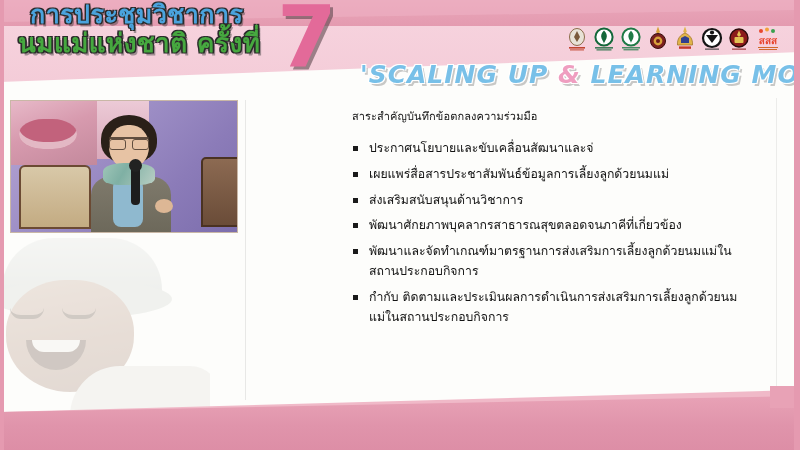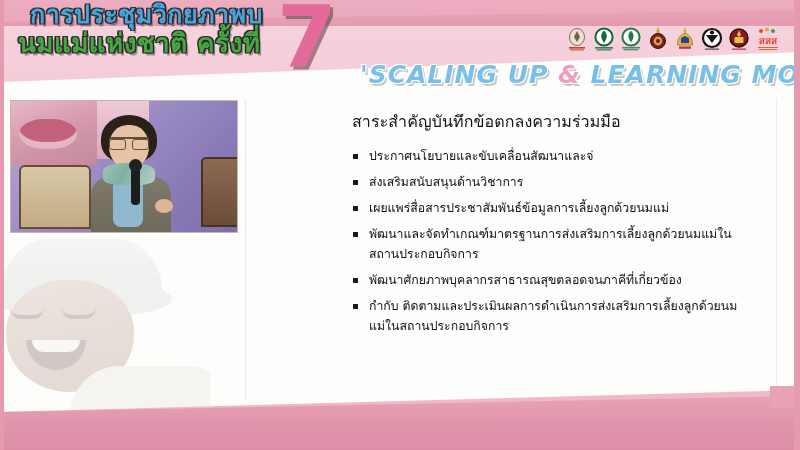--- a/index.html
+++ b/index.html
@@ -237,21 +237,21 @@
     position:absolute; right:6px; bottom:42px; width:24px; height:22px;
     background:#e8a2b6;
   }
 
   
   .text-col {
     position:absolute; left:352px; top:108px; width:400px; z-index:25;
     color:#1c1c1c;
   }
   .lead {
-    font-size:16px; line-height:1.70; letter-spacing:.1px;
+    font-size:11px; line-height:1.70; letter-spacing:.1px;
     color:#141414;
   }
   .bullets { margin-top:12px; list-style:none; }
   .bullets li {
     position:relative; padding-left:17px; margin-bottom:6px;
     font-size:12.3px; line-height:1.62; color:#141414;
   }
   .bullets li:before {
     content:""; position:absolute; left:1px; top:7px;
     width:5px; height:5px; background:#1a1a1a;
@@ -263,21 +263,21 @@
 <div class="slide">
 
   <div class="banner">
     <div class="banner-bg"></div>
     <div class="band-dark"></div>
     <div class="band-pale"></div>
     <div class="band-light"></div>
   </div>
 
   <div class="title-block">
-    <div class="t-line t-line1">การประชุมวิกยภาพบ</div>
+    <div class="t-line t-line1">การประชุมวิชาการ</div>
     <div class="t-line t-line2">นมแม่แห่งชาติ ครั้งที่</div>
   </div>
 
   <div class="big-seven">7</div>
 
   <div class="logo-row">
     <span class="logo">
       <svg width="22" height="26" viewBox="0 0 22 26">
         <ellipse cx="11" cy="11" rx="7.5" ry="8.5" fill="#e8e2d6" stroke="#8b6b4a" stroke-width="1"></ellipse>
         <path d="M11 5 L14 11 L11 16 L8 11 Z" fill="#7a5a3a"></path>
@@ -379,24 +379,24 @@
     <div class="cw-mouth"></div>
     <div class="cw-shoulder"></div>
   </div>
 
   <div class="text-col">
     <div class="lead">
       <div>สาระสำคัญบันทึกข้อตกลงความร่วมมือ</div>
     </div>
     <ul class="bullets">
       <li>ประกาศนโยบายและขับเคลื่อนสัฒนาและจ่</li>
+      <li>เผยแพร่สื่อสารประชาสัมพันธ์ข้อมูลการเลี้ยงลูกด้วยนมแม่</li>
       <li>ส่งเสริมสนับสนุนด้านวิชาการ</li>
-      <li>เผยแพร่สื่อสารประชาสัมพันธ์ข้อมูลการเลี้ยงลูกด้วยนมแม่</li>
+      <li>พัฒนาศักยภาพบุคลากรสาธารณสุขตลอดจนภาคีที่เกี่ยวข้อง</li>
       <li>พัฒนาและจัดทำเกณฑ์มาตรฐานการส่งเสริมการเลี้ยงลูกด้วยนมแม่ในสถานประกอบกิจการ</li>
-      <li>พัฒนาศักยภาพบุคลากรสาธารณสุขตลอดจนภาคีที่เกี่ยวข้อง</li>
       <li>กำกับ ติดตามและประเมินผลการดำเนินการส่งเสริมการเลี้ยงลูกด้วยนมแม่ในสถานประกอบกิจการ</li>
     </ul>
   </div>
 
   <div class="ribbon-wrap">
     <div class="ribbon-light"></div>
     <div class="ribbon-main"></div>
     <div class="ribbon-notch"></div>
   </div>
 

